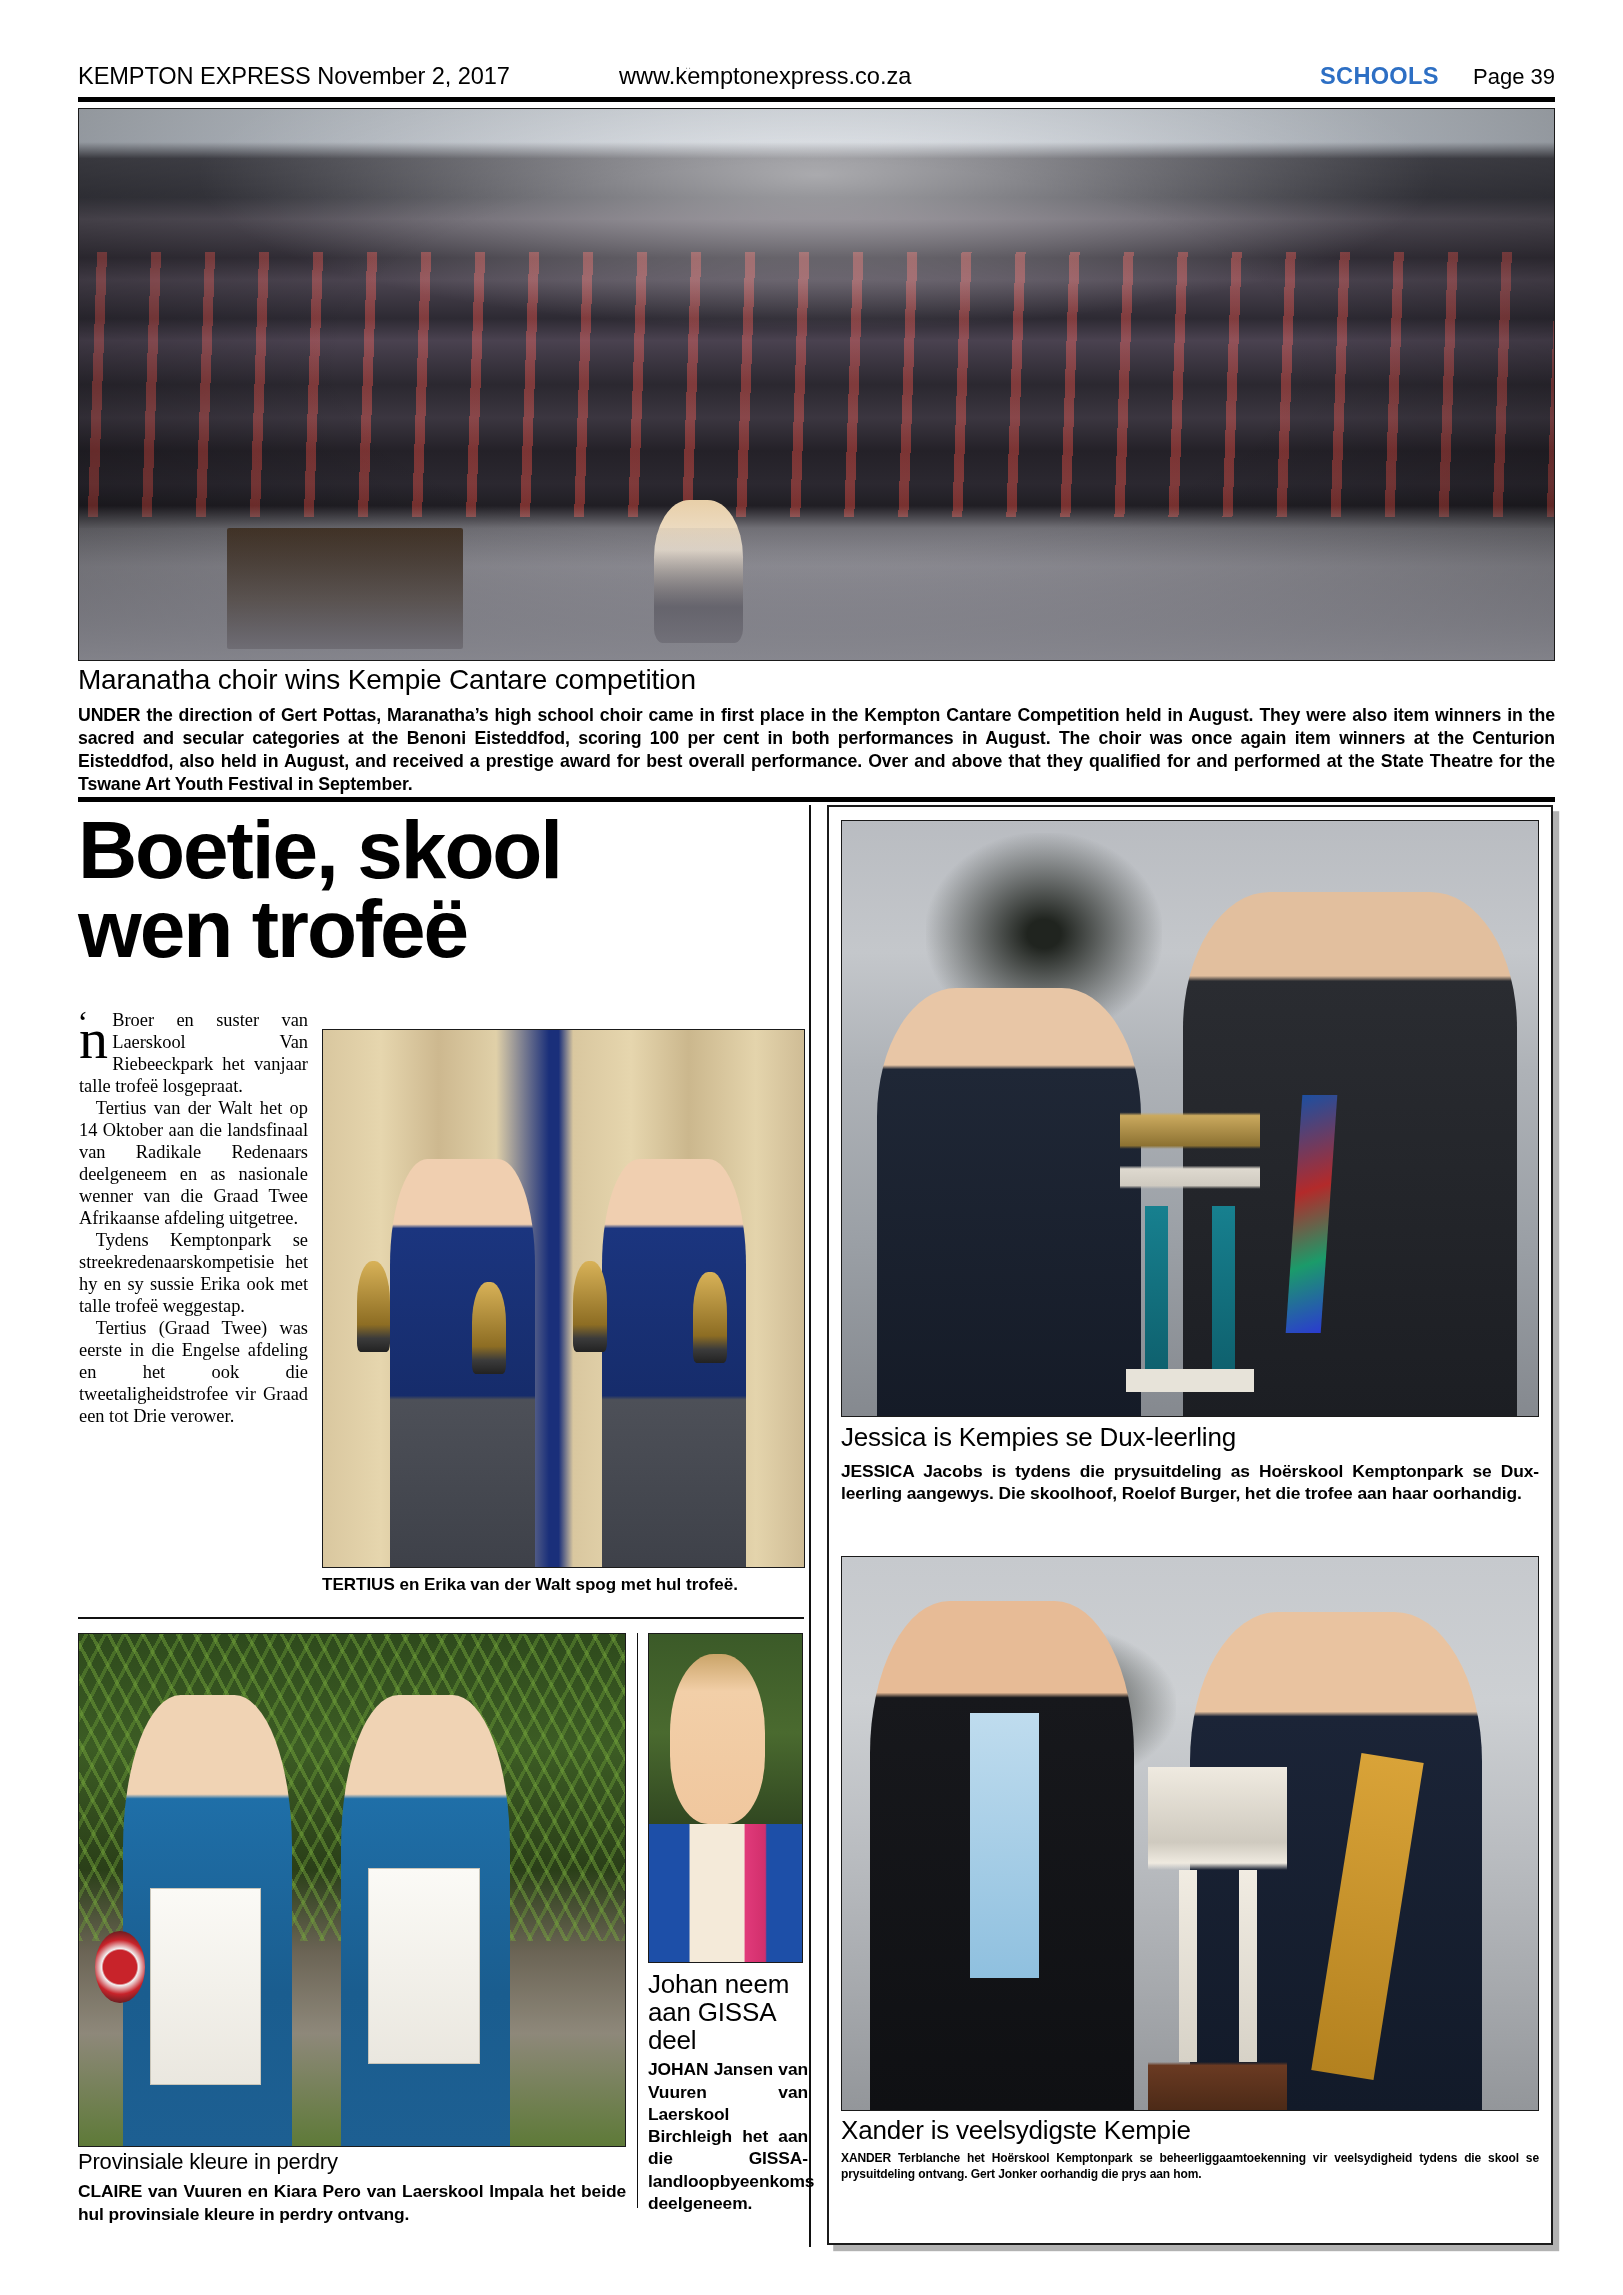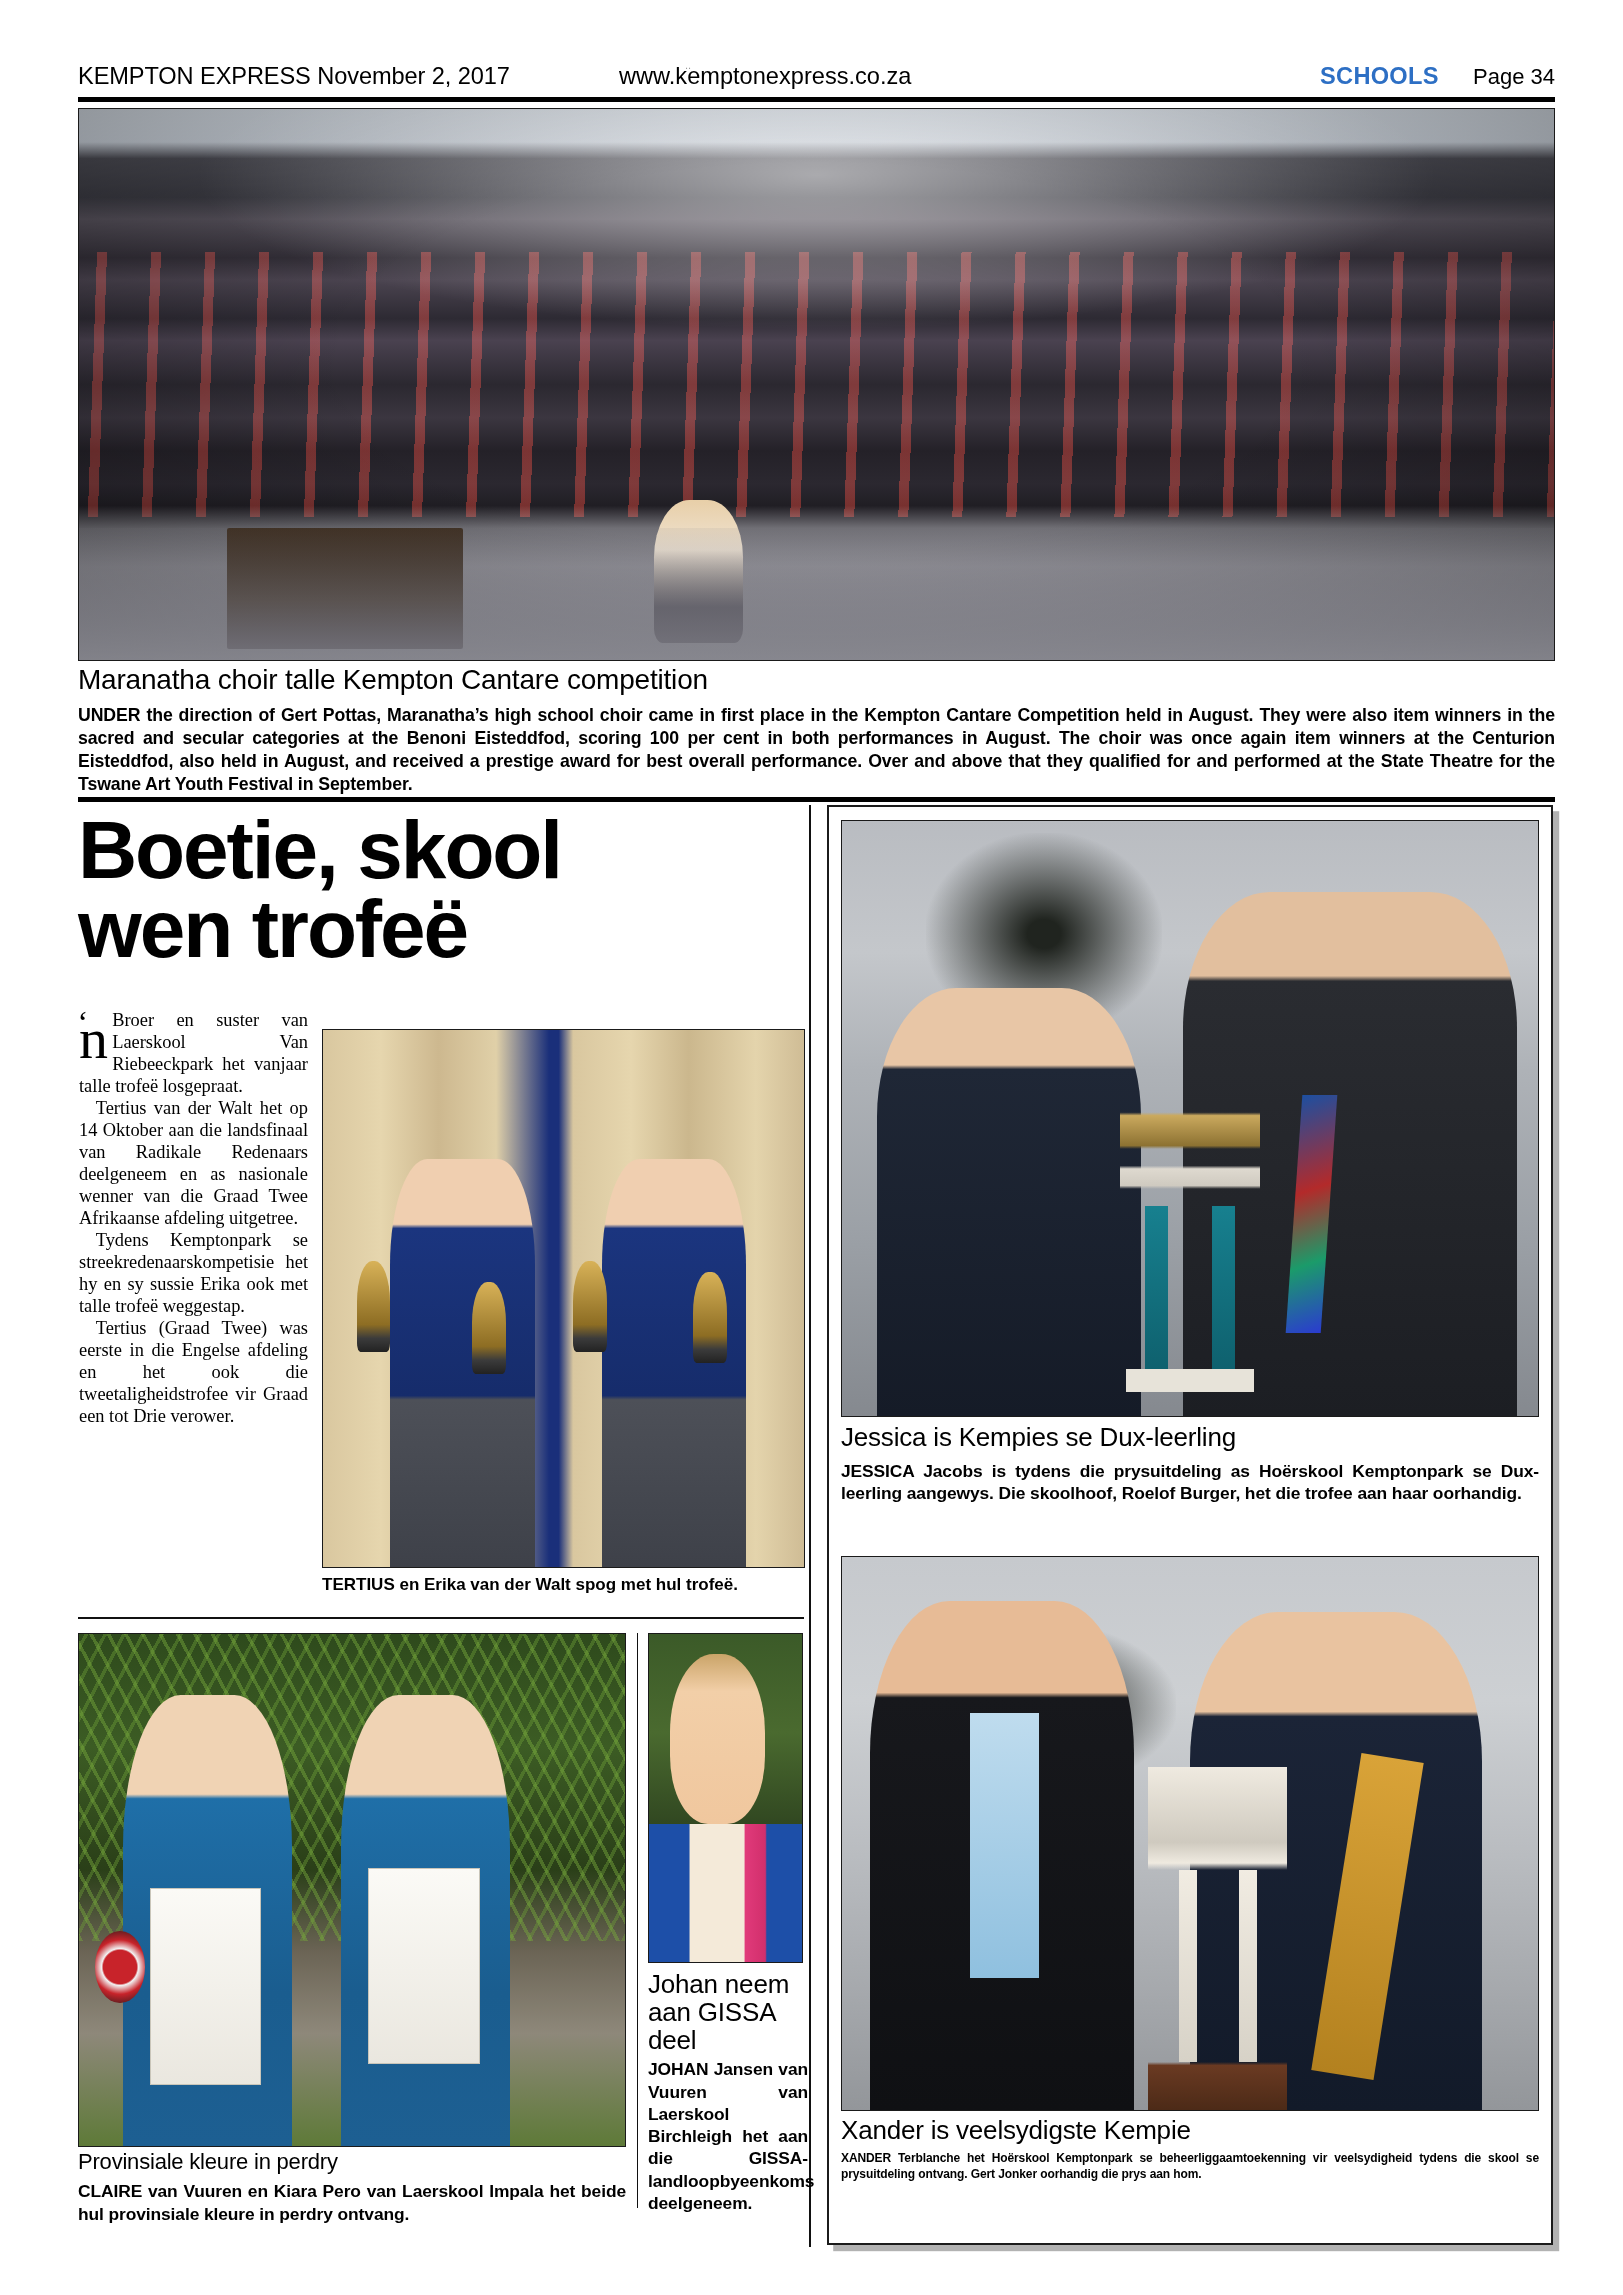--- a/index.html
+++ b/index.html
@@ -408,32 +408,32 @@
 <div class="page">
 
   <div class="masthead">
     <div class="mh-left">
       <span>KEMPTON EXPRESS</span>
       <span>November 2, 2017</span>
     </div>
     <div class="mh-dots">..</div>
     <div class="mh-url">www.kemptonexpress.co.za</div>
     <div class="mh-section">SCHOOLS</div>
-    <div class="mh-page">Page 34</div>
+    <div class="mh-page">Page 39</div>
   </div>
   <div class="rule-thick" style="top:97px;"></div>
 
   <div class="photo choir" style="left:78px; top:108px; width:1477px; height:553px;">
     <div class="vig"></div>
     <div class="piano"></div>
     <div class="cond"></div>
   </div>
 
   <div style="position:absolute; left:78px; top:665px; width:1477px;">
-    <div class="cap-head">Maranatha choir talle Kempton Cantare competition</div>
+    <div class="cap-head">Maranatha choir wins Kempie Cantare competition</div>
     <div class="cap-body" style="margin-top:9.7px;">UNDER the direction of Gert Pottas, Maranatha’s high school choir came in first place in the Kempton Cantare Competition held in August. They were also item winners in the sacred and secular categories at the Benoni Eisteddfod, scoring 100 per cent  in both performances in August.  The choir was once again item winners at the Centurion Eisteddfod, also held in August, and received a prestige award for best overall performance. Over and above that they qualified for and performed at the State Theatre for the Tswane Art Youth Festival in September.</div>
   </div>
 
   <div class="rule-thick" style="top:797px;"></div>
 
   <div class="colrule" style="left:809px; top:805px; height:1442px;"></div>
 
   <div class="headline">
     <div>Boetie, skool</div>
     <div>wen trofeë</div>

